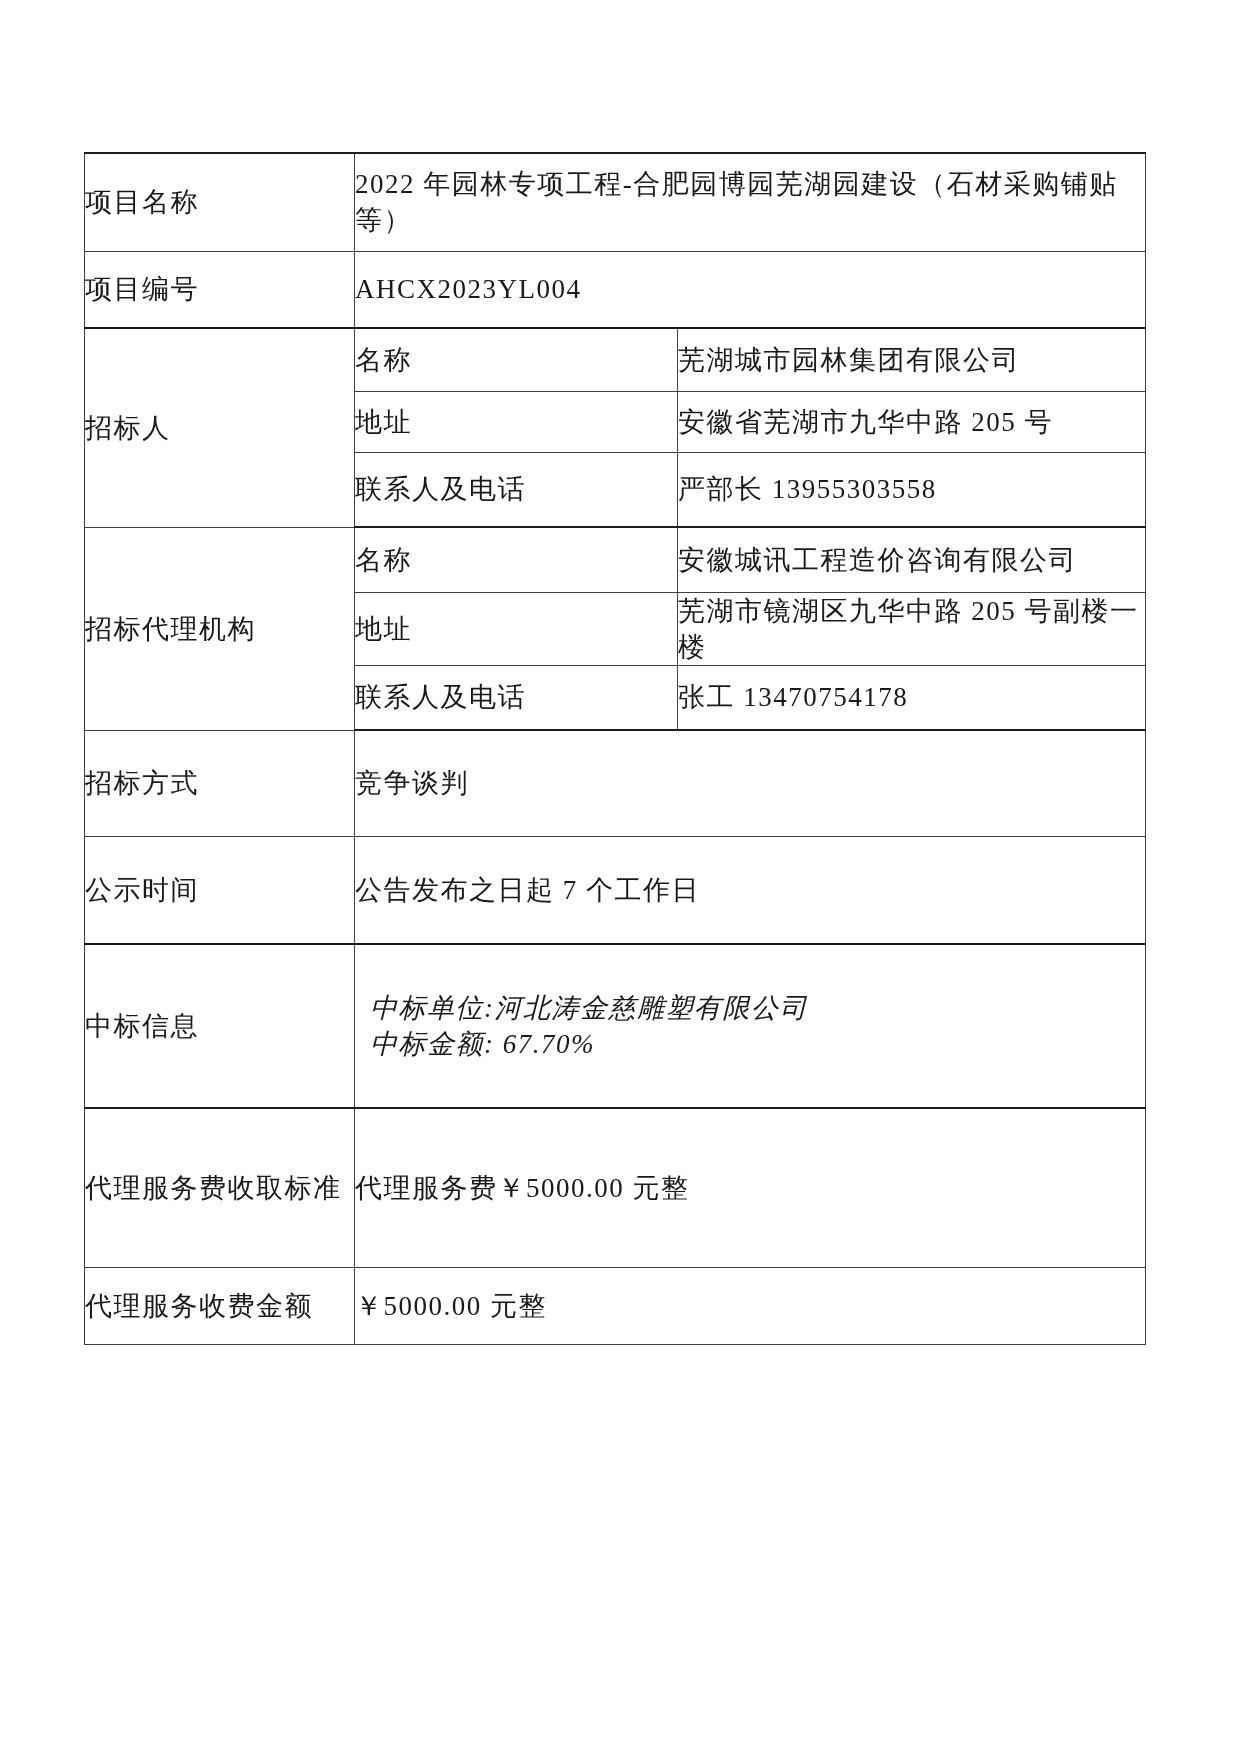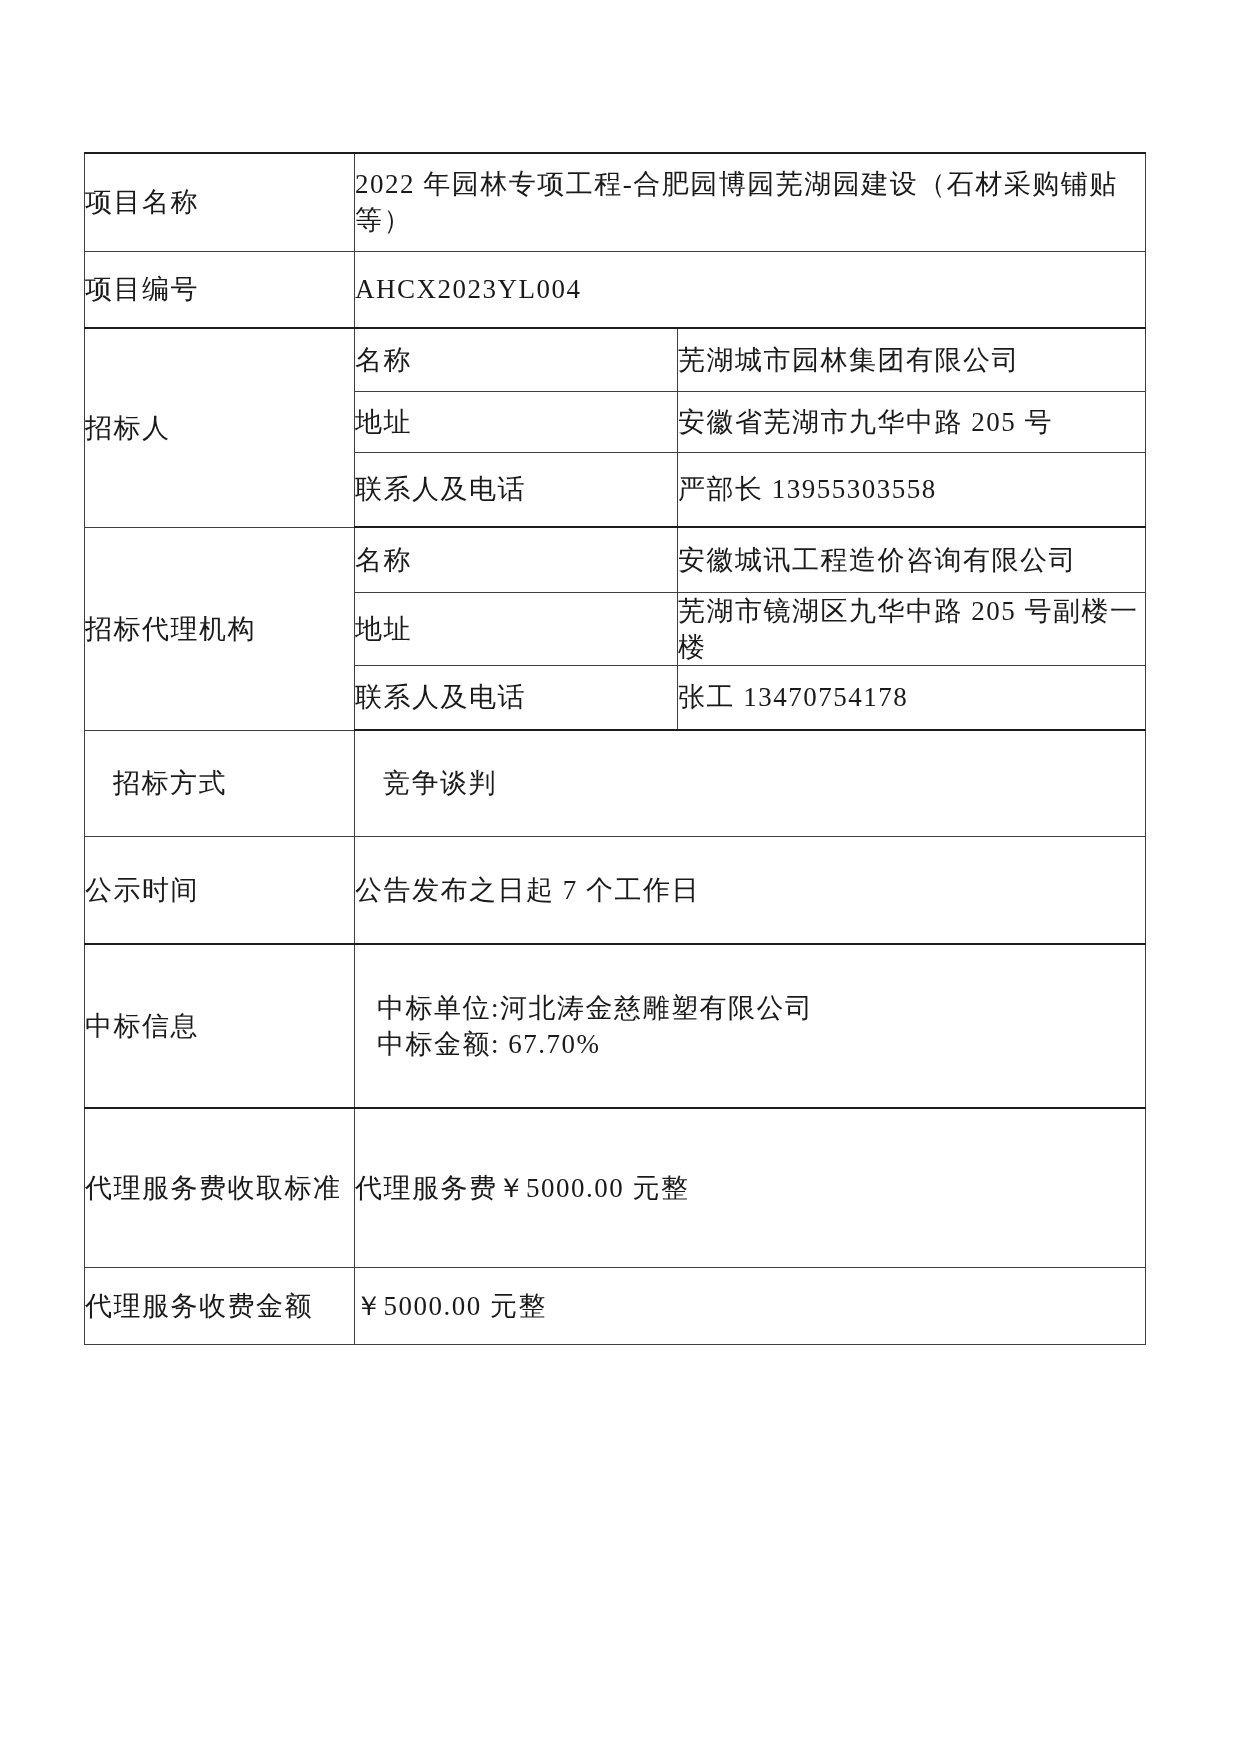--- a/index.html
+++ b/index.html
@@ -39,28 +39,29 @@
   tr.top td{border-top:2px solid var(--thick);}
   tr.tb td, td.tb-cell{border-bottom:2px solid var(--thick);}
   tr.r1  td{height:98px;}
   tr.r2  td{height:77px;margin-top:10px;}
   tr.r3  td{height:63px;}
   tr.r4  td{height:61px;}
   tr.r5  td{height:75px;}
   tr.r6  td{height:65px;}
   tr.r7  td{height:67px;}
   tr.r8  td{height:65px;}
-  tr.r9  td{height:106px;padding-left:28px;}
+  tr.r9  td{height:106px;}
   tr.r10 td{height:108px;}
   tr.r11 td{height:164px;}
   tr.r12 td{height:159px;}
   tr.r13 td{height:77px;margin-left:44px;}
   td.award-cell{
     text-align:left;
-    padding-left:22px;
+    padding-left:15px;
+    font-style:italic;
   }
   td.award-cell .line{
     line-height:36px;
   }
 </style>
 </head>
 <body>
 
 <div class="page">
   <table class="tbl">

